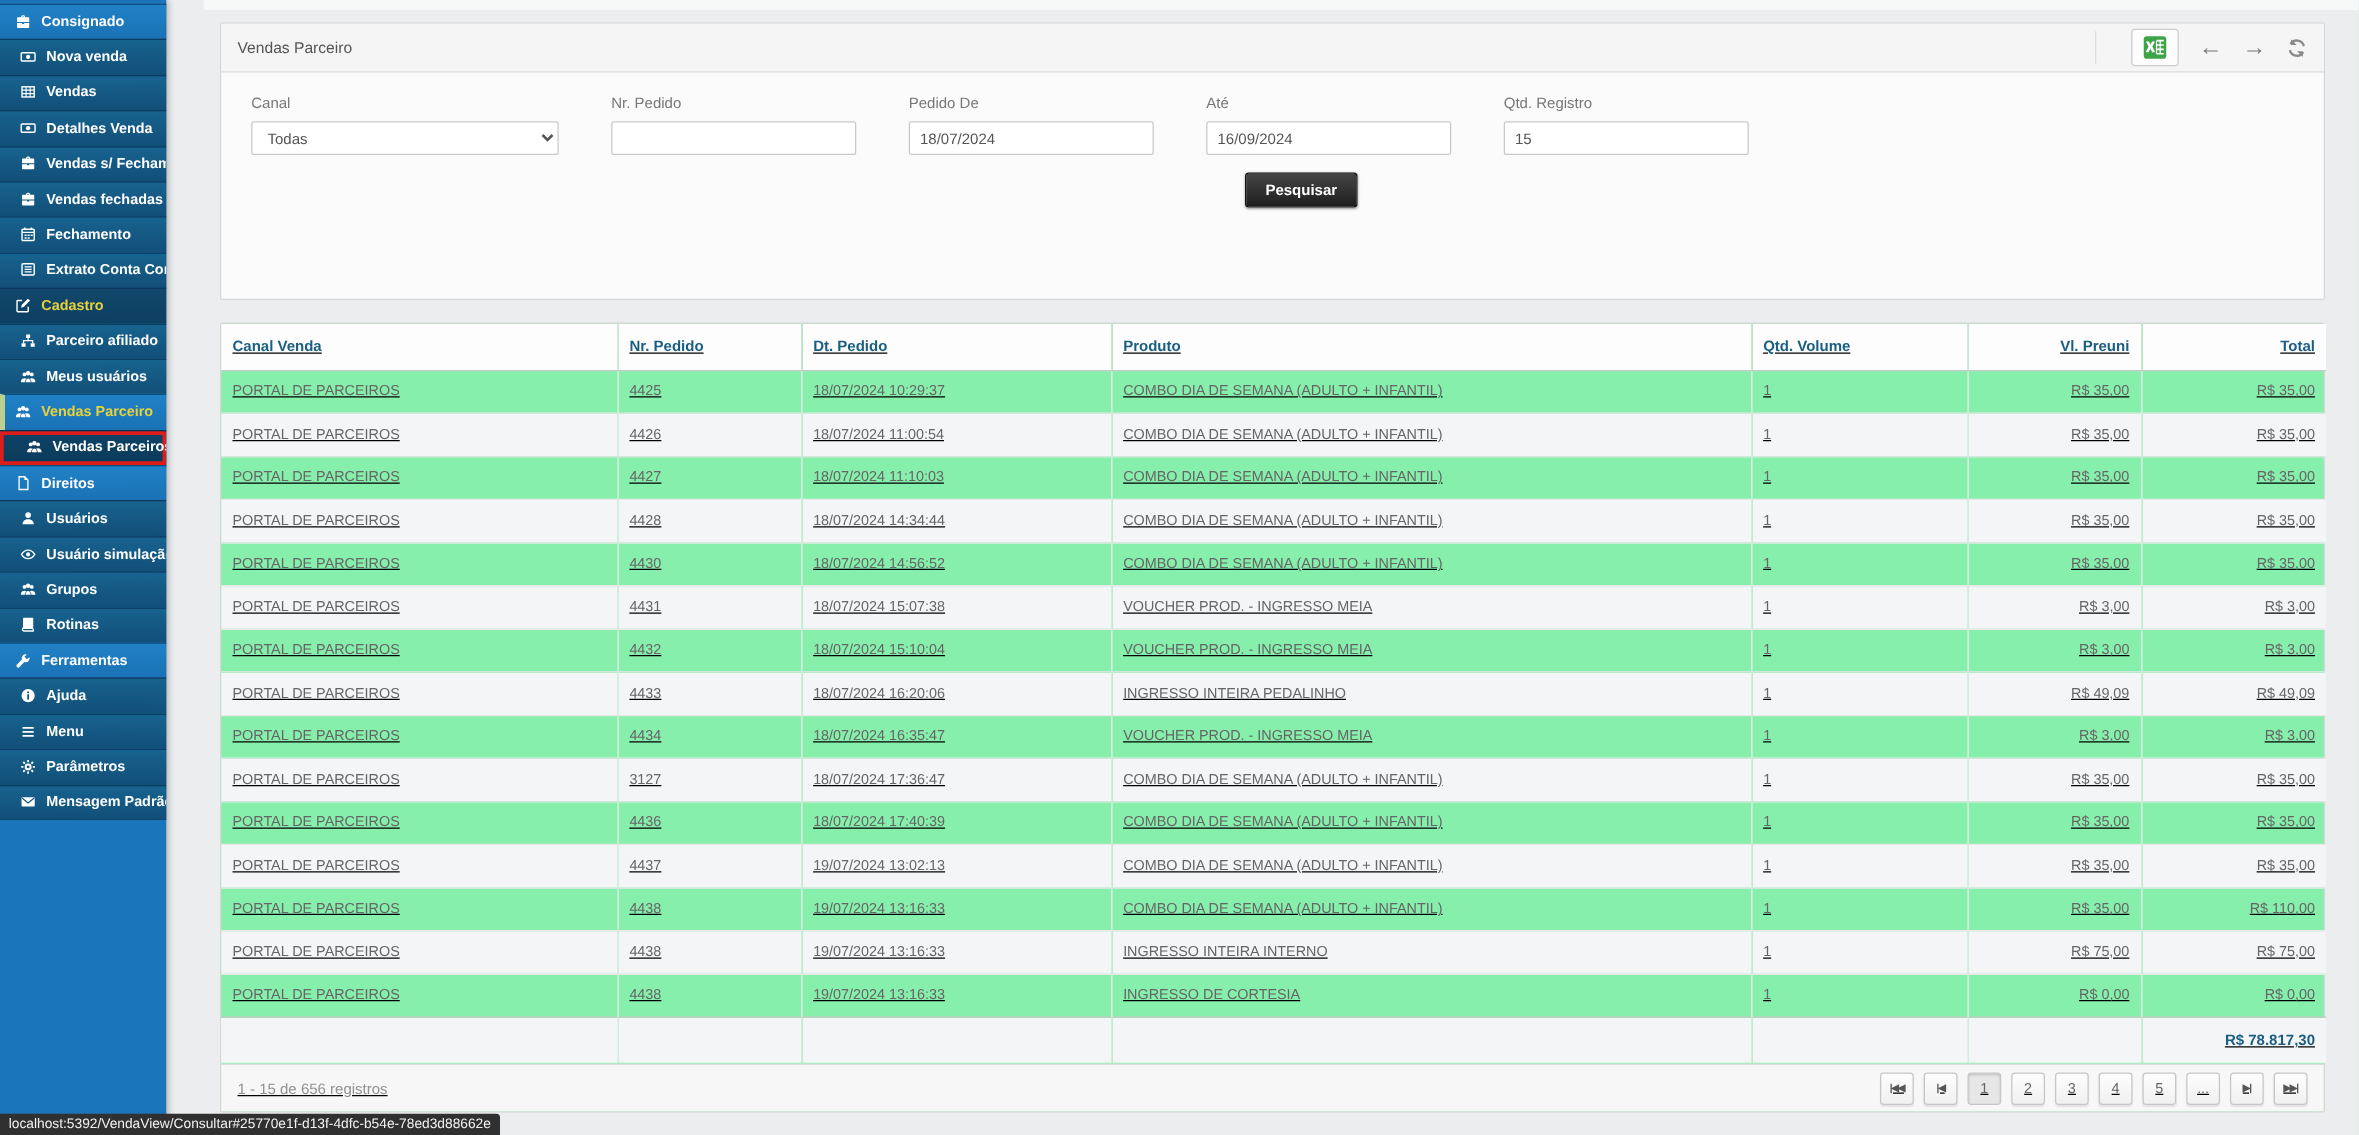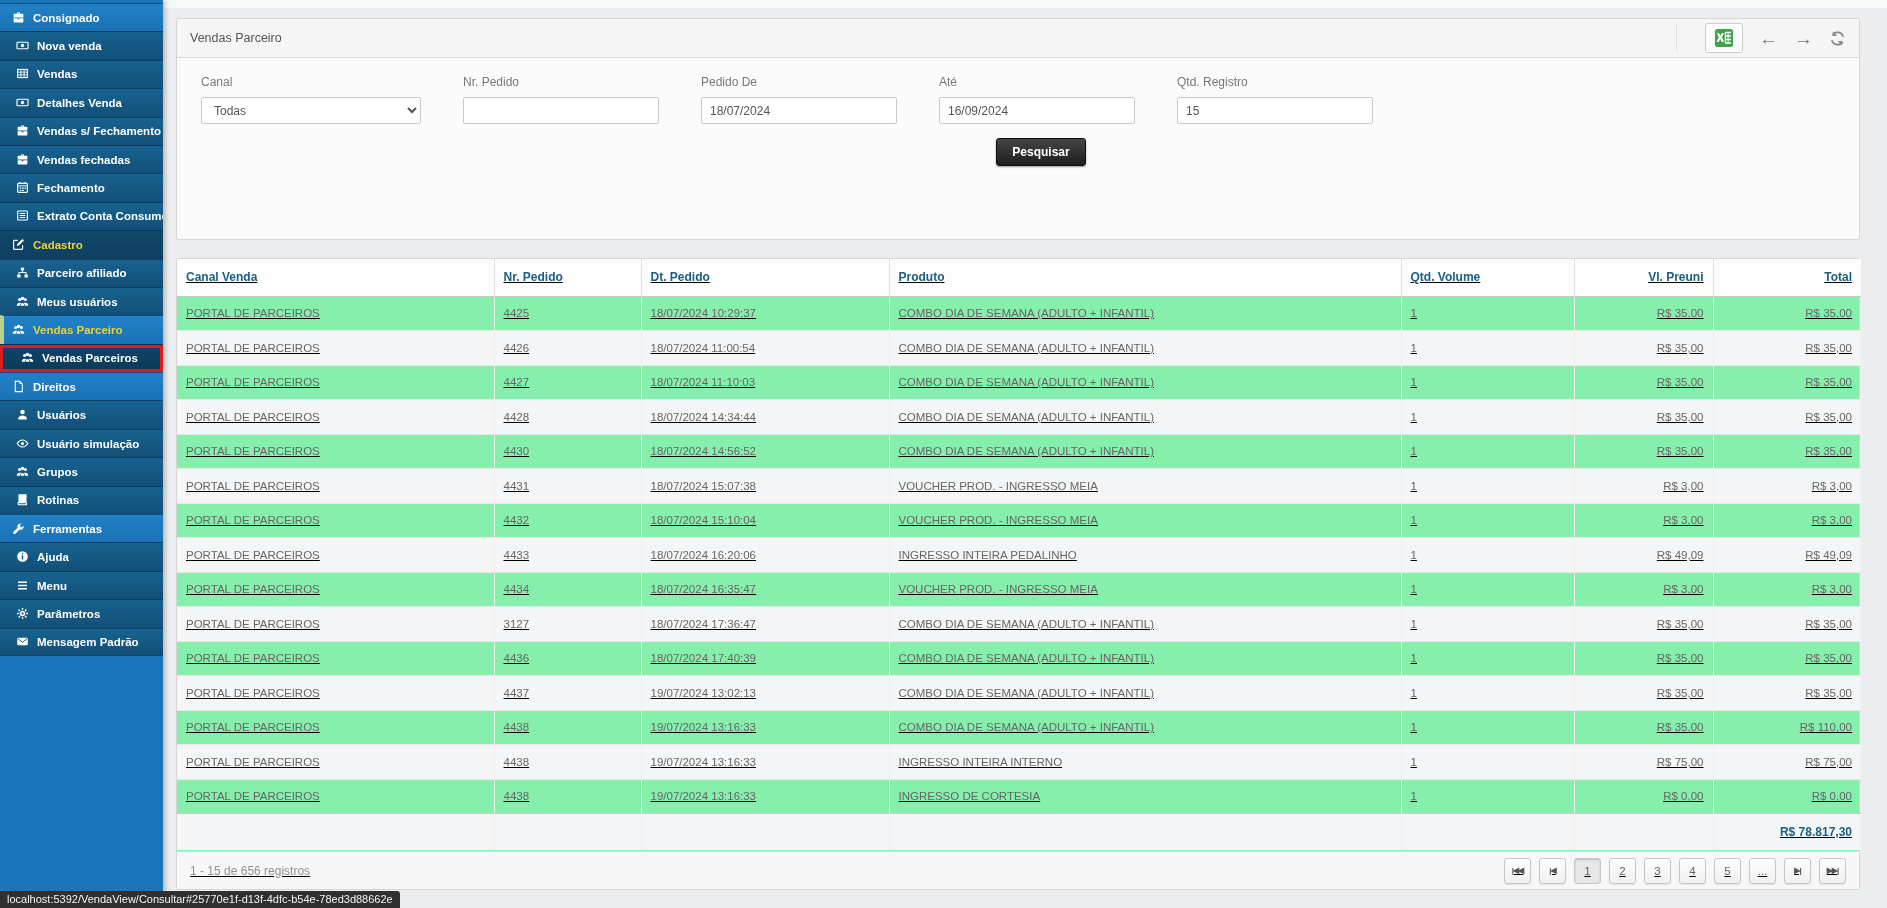--- a/index.html
+++ b/index.html
@@ -1,21 +1,21 @@
 <!DOCTYPE html>
 <html><head>
 <meta charset="utf-8">
 <style>
   * { margin:0; padding:0; box-sizing:border-box; }
   html,body { width:1887px; height:908px; overflow:hidden;
     font-family:"Liberation Sans", sans-serif; background:#ecedee; }
   #app { position:relative; width:1887px; height:908px; }
 
   
-  #sidebar { position:absolute; left:0; top:0; width:163px; height:100%;
+  #sidebar { position:absolute; left:0; top:0; width:133px; height:100%;
     background:#1b75bb; box-shadow:2px 0 5px rgba(0,0,0,.25); z-index:2; padding-top:3px;text-align:right; }
   .side-item { height:28.4px; display:flex; align-items:center; gap:7px;
     padding-left:12px; color:#fff; font-size:11.5px; font-weight:600;
     border-top:1px solid rgba(7,46,72,.55); cursor:pointer; white-space:nowrap; overflow:hidden; }
   .side-item:last-child { border-bottom:1px solid rgba(7,46,72,.55); }
   .side-item .s-icon { width:14px; height:14px; display:inline-flex; flex:0 0 14px; }
   .side-item .s-icon svg { width:13px; height:13px; }
   .st-parent        { background:linear-gradient(#2181c6,#1a72b5); }
   .st-sub           { background:linear-gradient(#17638f,#124f78); padding-left:16px; }
   .st-parent-dark   { background:linear-gradient(#11486b,#0d3f61); }
@@ -43,21 +43,21 @@
   .tool-arrow { font-size:19px; color:#777; font-weight:bold; cursor:pointer; line-height:1; }
   .tool-refresh svg { width:17px; height:17px; display:block; cursor:pointer; }
 
   .filter-body { padding:17px 24px 0; }
   .fields { display:flex; column-gap:42px; }
   .field { display:flex; flex-direction:column; }
   .field label { font-size:12px; color:#777; margin-bottom:8px; }
   .field input, .field select { height:27px; border:1px solid #c9c9c9; border-radius:2px;
     padding:0 8px; font-size:12px; color:#555; background:#fff; outline:none;
     font-family:"Liberation Sans", sans-serif; }
-  .field select { width:220px; }
+  .field select { width:246px; }
   .field input { width:196px; }
   .search-row { display:flex; justify-content:center; margin-top:14px; }
   #search-btn { margin-left:46px; padding:6px 15px; font-size:12px; font-weight:bold; color:#fff;
     background:linear-gradient(#454545,#1e1e1e); border:1px solid #101010; border-radius:3px;
     box-shadow:0 1px 2px rgba(0,0,0,.4); cursor:pointer; font-family:"Liberation Sans", sans-serif; }
 
   
   #table-card { top:258px; bottom:18px; background:#86efac; display:flex; flex-direction:column;text-decoration:underline; }
   table { width:100%; border-collapse:collapse; table-layout:fixed; }
   thead th { height:37px; text-align:left; color:#1b5e83; font-weight:bold; font-size:12px;

